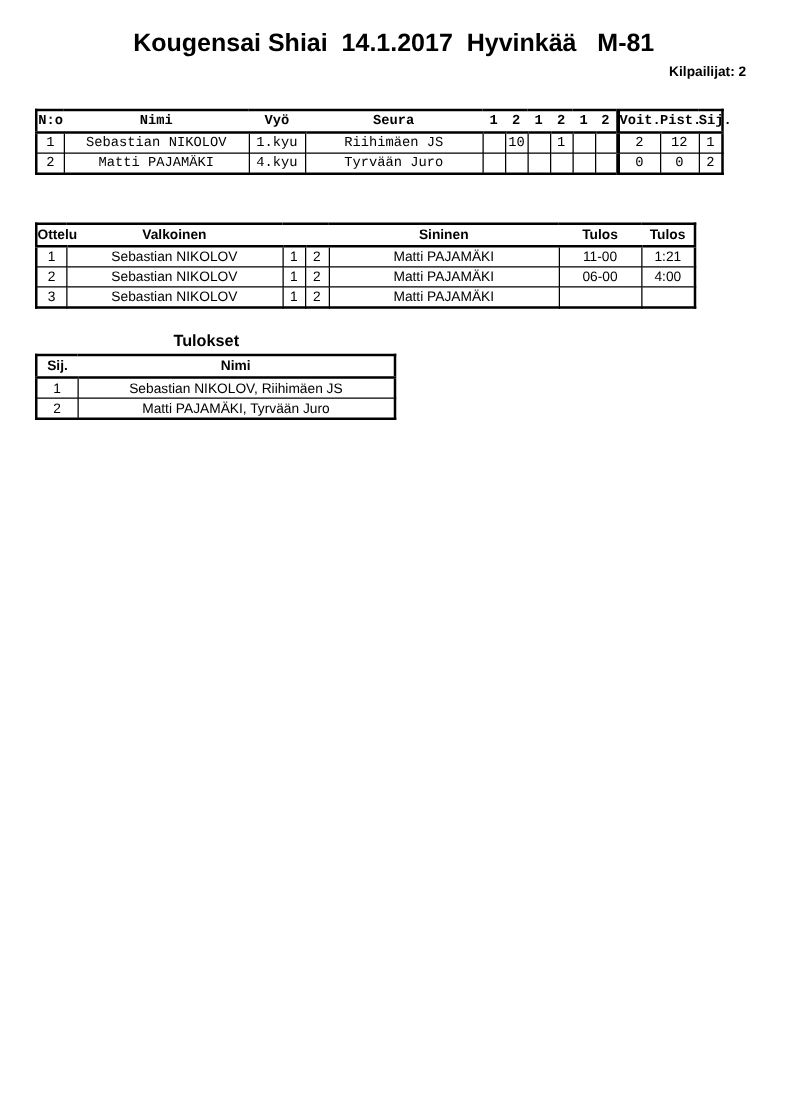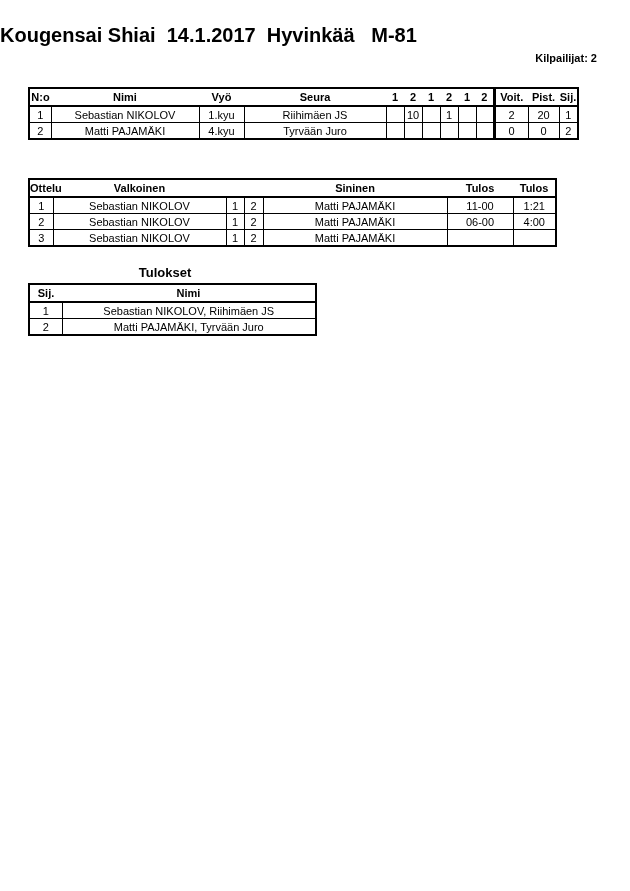--- a/index.html
+++ b/index.html
@@ -14,20 +14,21 @@
     background: #ffffff;
     color: #000000;
     font-family: "Liberation Sans", sans-serif;
     overflow: hidden;
   }
   .page-title {
     position: absolute;
     top: 24px;
     left: 0;
     width: 630px;
+    text-align: center;
     font-size: 20px;
     font-weight: bold;
     white-space: pre;
   }
   .participants-count {
     position: absolute;
     top: 52px;
     left: 0;
     width: 597px;
     text-align: right;
@@ -68,21 +69,21 @@
     vertical-align: middle;
   }
   table.tbl td {
     border: 1px solid #000;
     padding: 0 2px;
     height: 15px;
     white-space: nowrap;
     overflow: hidden;
     vertical-align: middle;
   }
-  .t-kilpailijat th, .t-kilpailijat td { height: 16px; }
+  .t-kilpailijat th, .t-kilpailijat td { height: 16px; font-family: Liberation Mono, monospace; }
   th.hl { text-align: left; padding-left: 1px; }
   td.l { text-align: center; padding-left: 5px; }
   td.c { text-align: center; }
   .grpL { border-left: 3px solid #000 !important; }
 </style>
 </head>
 <body>
 
 <div class="page">
 
@@ -129,21 +130,21 @@
         <td class="l">Sebastian NIKOLOV</td>
         <td class="l">1.kyu</td>
         <td class="l">Riihimäen JS</td>
         <td class="c"></td>
         <td class="c">10</td>
         <td class="c"></td>
         <td class="c">1</td>
         <td class="c"></td>
         <td class="c"></td>
         <td class="c grpL">2</td>
-        <td class="c">20</td>
+        <td class="c">12</td>
         <td class="c">1</td>
       </tr>
       <tr>
         <td class="c">2</td>
         <td class="l">Matti PAJAMÄKI</td>
         <td class="l">4.kyu</td>
         <td class="l">Tyrvään Juro</td>
         <td class="c"></td>
         <td class="c"></td>
         <td class="c"></td>

